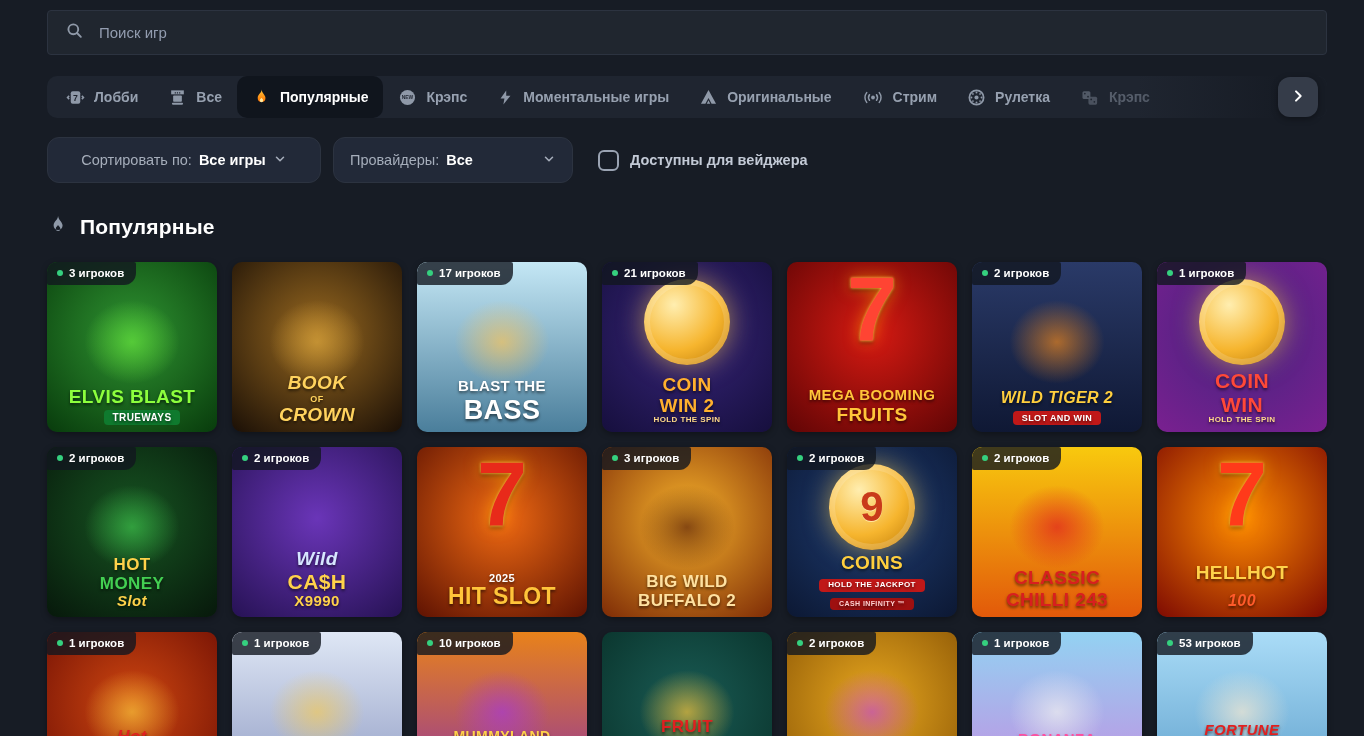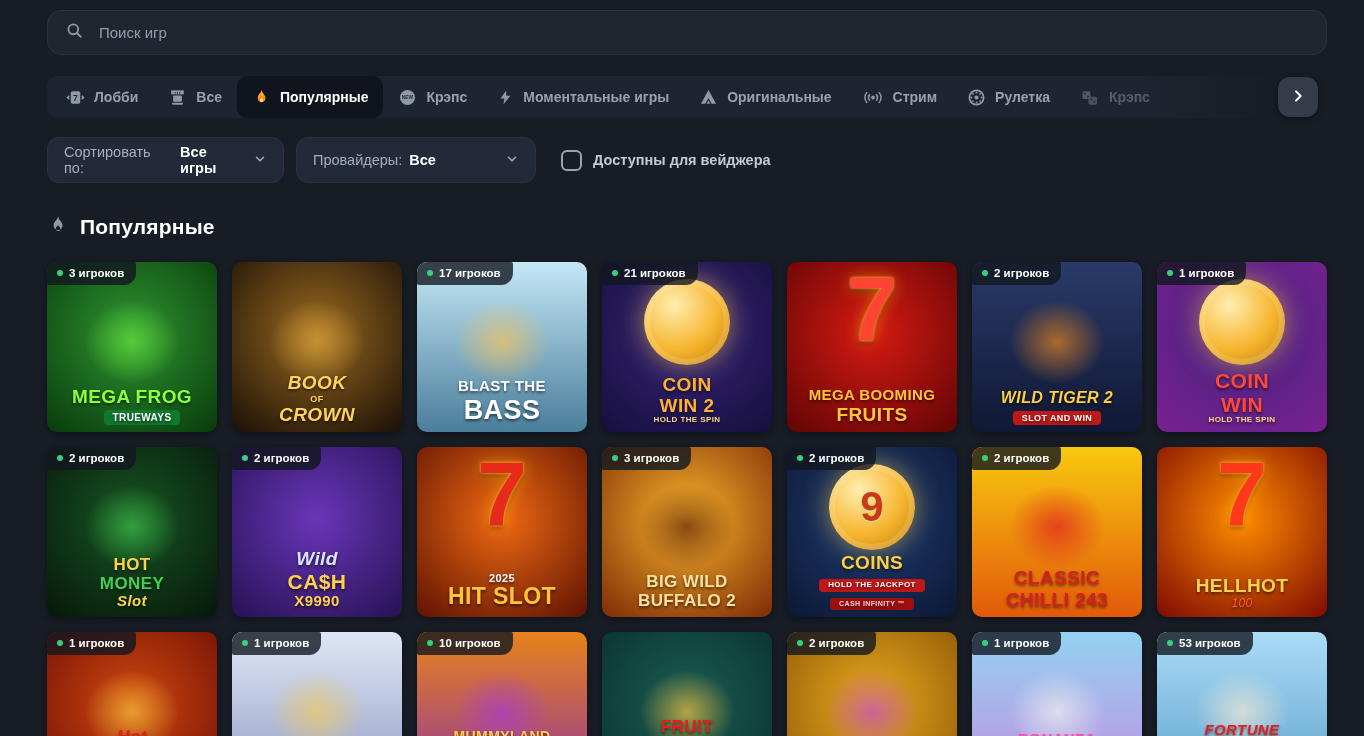--- a/index.html
+++ b/index.html
@@ -5,21 +5,21 @@
   html,body{margin:0;padding:0}
   body{
     width:1364px;height:736px;overflow:hidden;position:relative;
     background:#171c25;font-family:"Liberation Sans",sans-serif;
     -webkit-font-smoothing:antialiased;
   }
   .page{padding:10px 37px 0 47px;}
 
   
   .searchbar{
-    height:45px;border-radius:14px;background:#20262f;border:1px solid #2c3340;
+    height:45px;border-radius:4px;background:#20262f;border:1px solid #2c3340;
     display:flex;align-items:center;gap:13px;padding:0 17px;box-sizing:border-box;
   }
   .searchbar svg{flex:0 0 auto}
   .searchbar input{
     background:transparent;border:none;outline:none;color:#dfe4ec;
     font-size:15px;width:100%;font-family:inherit;
   }
   .searchbar input::placeholder{color:#939db0}
 
   
@@ -48,21 +48,21 @@
   
   .filters{margin-top:19px;display:flex;align-items:center;gap:12px}
   .dropdown{
     height:46px;border-radius:12px;background:#222938;border:1px solid #2c3340;
     display:flex;align-items:center;gap:7px;padding:0 16px;box-sizing:border-box;
     color:#a6aebb;font-size:14.5px;cursor:pointer;
   }
   .dropdown .val{color:#ffffff;font-weight:700}
   .dropdown.spread{justify-content:space-between;width:240px}
   .dropdown.spread .left{display:flex;gap:7px;align-items:center}
-  .dd1{width:237px;justify-content:center}
+  .dd1{width:274px;justify-content:center}
   .checkwrap{display:flex;align-items:center;gap:11px;margin-left:13px;cursor:pointer}
   .checkbox{
     width:21px;height:21px;border-radius:6px;border:2px solid #9aa3b2;
     background:transparent;box-sizing:border-box;
   }
   .checklabel{color:#c3cad6;font-size:14.5px;font-weight:600}
 
   
   .sechead{margin-top:31px;display:flex;align-items:center;gap:11px}
   .sechead h2{margin:0;color:#fff;font-size:21px;font-weight:800;letter-spacing:.2px}
@@ -269,21 +269,21 @@
       <svg width="22" height="22" viewBox="0 0 24 24" fill="#8f99a8">
         <path d="M12 2c.4 4.2-4.8 6-4.8 10.6a4.9 4.9 0 0 0 9.8 0C17 9 12.6 6.8 12 2zm.1 16.6a2.5 2.5 0 0 1-2.5-2.5c0-1.7 1.6-2.6 2.4-4 .9 1.4 2.6 2.4 2.6 4a2.5 2.5 0 0 1-2.5 2.5z"></path>
       </svg>
     </span>
     <h2>Популярные</h2>
   </div>
 
   <div class="grid" id="grid">
       <div class="tile" style="background: radial-gradient(circle at 50% 42%, rgb(47, 148, 49), rgb(8, 59, 12));">
         <div class="blob" style="background: radial-gradient(closest-side, rgba(102, 227, 60, 0.7), transparent 72%);"></div>
-        <div class="gtitle"><span class="line" style="color: rgb(141, 255, 61); font-size: 19px; font-weight: 900;">MEGA FROG</span><span class="line band" style="color: rgb(255, 255, 255); font-size: 10px; font-weight: 700; background: rgb(15, 122, 46); margin-left: 20px;">TRUEWAYS</span></div>
+        <div class="gtitle"><span class="line" style="color: rgb(141, 255, 61); font-size: 19px; font-weight: 900;">ELVIS BLAST</span><span class="line band" style="color: rgb(255, 255, 255); font-size: 10px; font-weight: 700; background: rgb(15, 122, 46); margin-left: 20px;">TRUEWAYS</span></div>
         <div class="badge">
           <span class="dot"></span>
           <span>3 игроков</span>
         </div>
       </div>
       <div class="tile" style="background: radial-gradient(circle at 50% 42%, rgb(154, 106, 32), rgb(26, 15, 6));">
         <div class="blob" style="background: radial-gradient(closest-side, rgba(216, 164, 60, 0.7), transparent 72%);"></div>
         <div class="gtitle">
           <span class="line" style="color: rgb(255, 211, 94); font-size: 19px; font-weight: 900; font-style: italic;">BOOK</span>
           <span class="line" style="color: rgb(255, 211, 94); font-size: 9px; font-weight: 800;">OF</span>
@@ -399,21 +399,21 @@
         </div>
         <div class="badge">
           <span class="dot"></span>
           <span>2 игроков</span>
         </div>
       </div>
       <div class="tile" style="background: radial-gradient(circle at 50% 42%, rgb(255, 140, 0), rgb(126, 10, 2));">
         <div class="seven" style="color: rgb(255, 58, 26);">7</div>
         <div class="gtitle">
           <span class="line" style="color: rgb(255, 210, 74); font-size: 19px; font-weight: 900;">HELLHOT</span>
-          <span class="line" style="color: rgb(255, 90, 42); font-size: 12px; font-weight: 400; font-style: italic;">100</span>
+          <span class="line" style="color: rgb(255, 90, 42); font-size: 16px; font-weight: 700; font-style: italic; margin-top: 9px;">100</span>
         </div>
       </div>
       <div class="tile" style="background: radial-gradient(circle at 50% 42%, rgb(207, 71, 16), rgb(110, 14, 4));">
         <div class="blob" style="background: radial-gradient(closest-side, rgba(245, 194, 58, 0.7), transparent 72%);"></div>
         <div class="gtitle" style="bottom: auto; top: 56%;">
           <span class="line" style="color: rgb(224, 32, 32); font-size: 17px; font-weight: 900; font-style: italic;">Hot</span>
         </div>
         <div class="badge">
           <span class="dot"></span>
           <span>1 игроков</span>

